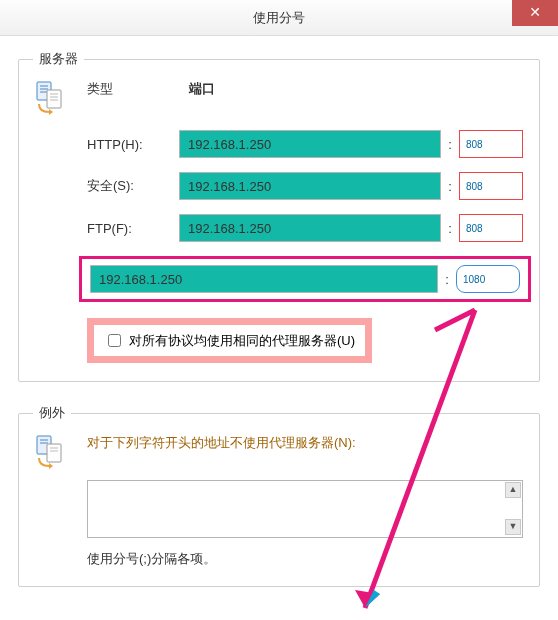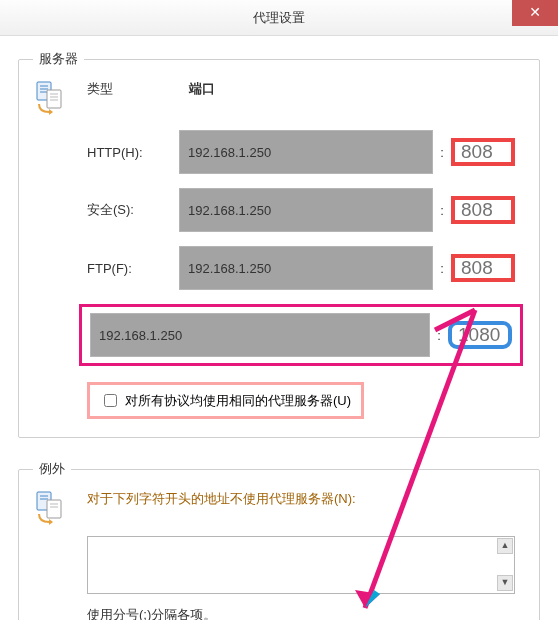--- a/index.html
+++ b/index.html
@@ -35,21 +35,21 @@
     line-height: 24px;
     font-size: 14px;
     cursor: pointer;
   }
   .content {
     padding: 14px 18px 10px 18px;
   }
   fieldset {
     border: 1px solid #cfcfcf;
     border-radius: 2px;
-    padding: 12px 24px 18px 14px;
+    padding: 12px 16px 18px 14px;
     margin: 0 0 22px 0;
     position: relative;
   }
   legend {
     padding: 0 6px;
     color: #333;
   }
   .server-top {
     display: flex;
     align-items: flex-start;
@@ -75,57 +75,57 @@
     display: flex;
     align-items: center;
     margin-bottom: 14px;
   }
   .row .lbl {
     width: 92px;
     color: #333;
   }
   .row input.addr {
     flex: 1;
-    height: 44px;
+    height: 28px;
     border: 1px solid #b5b5b5;
     padding: 2px 8px;
     font-family: inherit;
     font-size: 13px;
     color: #333;
-    background: #a3a3a3;
+    background: #14b8a6;
   }
   .row .colon {
     width: 18px;
     text-align: center;
     color: #333;
   }
   .row input.port {
     width: 64px;
     height: 28px;
-    border: 4px solid #ef4444;
+    border: 1px solid #ef4444;
     padding: 2px 6px;
     font-family: inherit;
-    font-size: 19px;
-    color: #737373;
+    font-size: 10px;
+    color: #0369a1;
     background: #fff;
   }
   .rows-wrap {
     margin-left: 54px;
   }
   .highlight-box {
     border: 3px solid #e6177a;
     padding: 6px 8px;
     margin: 0 -8px 16px -8px;
   }
   .highlight-box .row { margin-bottom: 0; }
 
   .checkbox-wrap {
     display: inline-flex;
     align-items: center;
-    border: 3px solid #fca5a5;
+    border: 7px solid #fca5a5;
     padding: 6px 10px;
     cursor: pointer;
   }
   .checkbox-wrap input { margin-right: 8px; }
 
   
   .exc-top {
     display: flex;
     align-items: flex-start;
     margin-bottom: 10px;
@@ -172,21 +172,21 @@
     position: absolute;
     left: 0; top: 0;
     width: 558px; height: 620px;
     pointer-events: none;
   }
 </style>
 </head>
 <body>
 
 <div class="titlebar">
-  <span>代理设置</span>
+  <span>使用分号</span>
   <span class="close-btn">
     <span>✕</span>
   </span>
 </div>
 
 <div class="content">
 
   <fieldset>
     <legend>服务器</legend>
 

